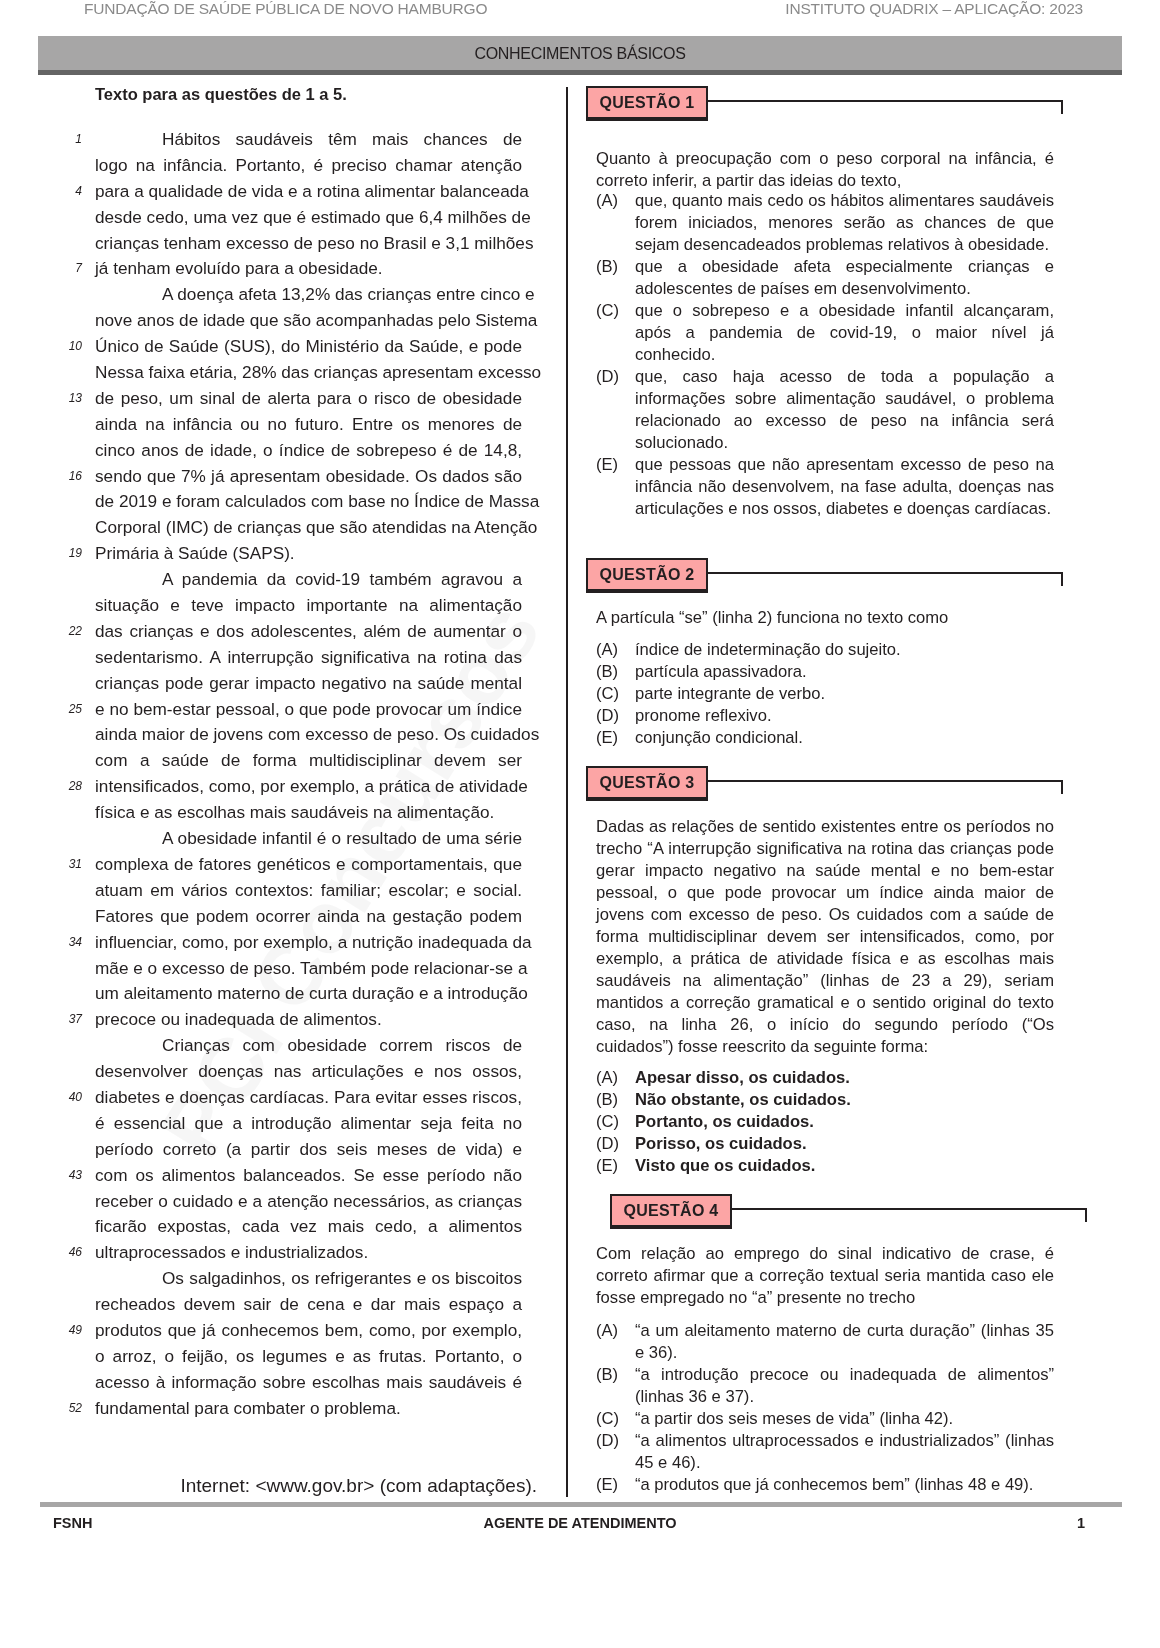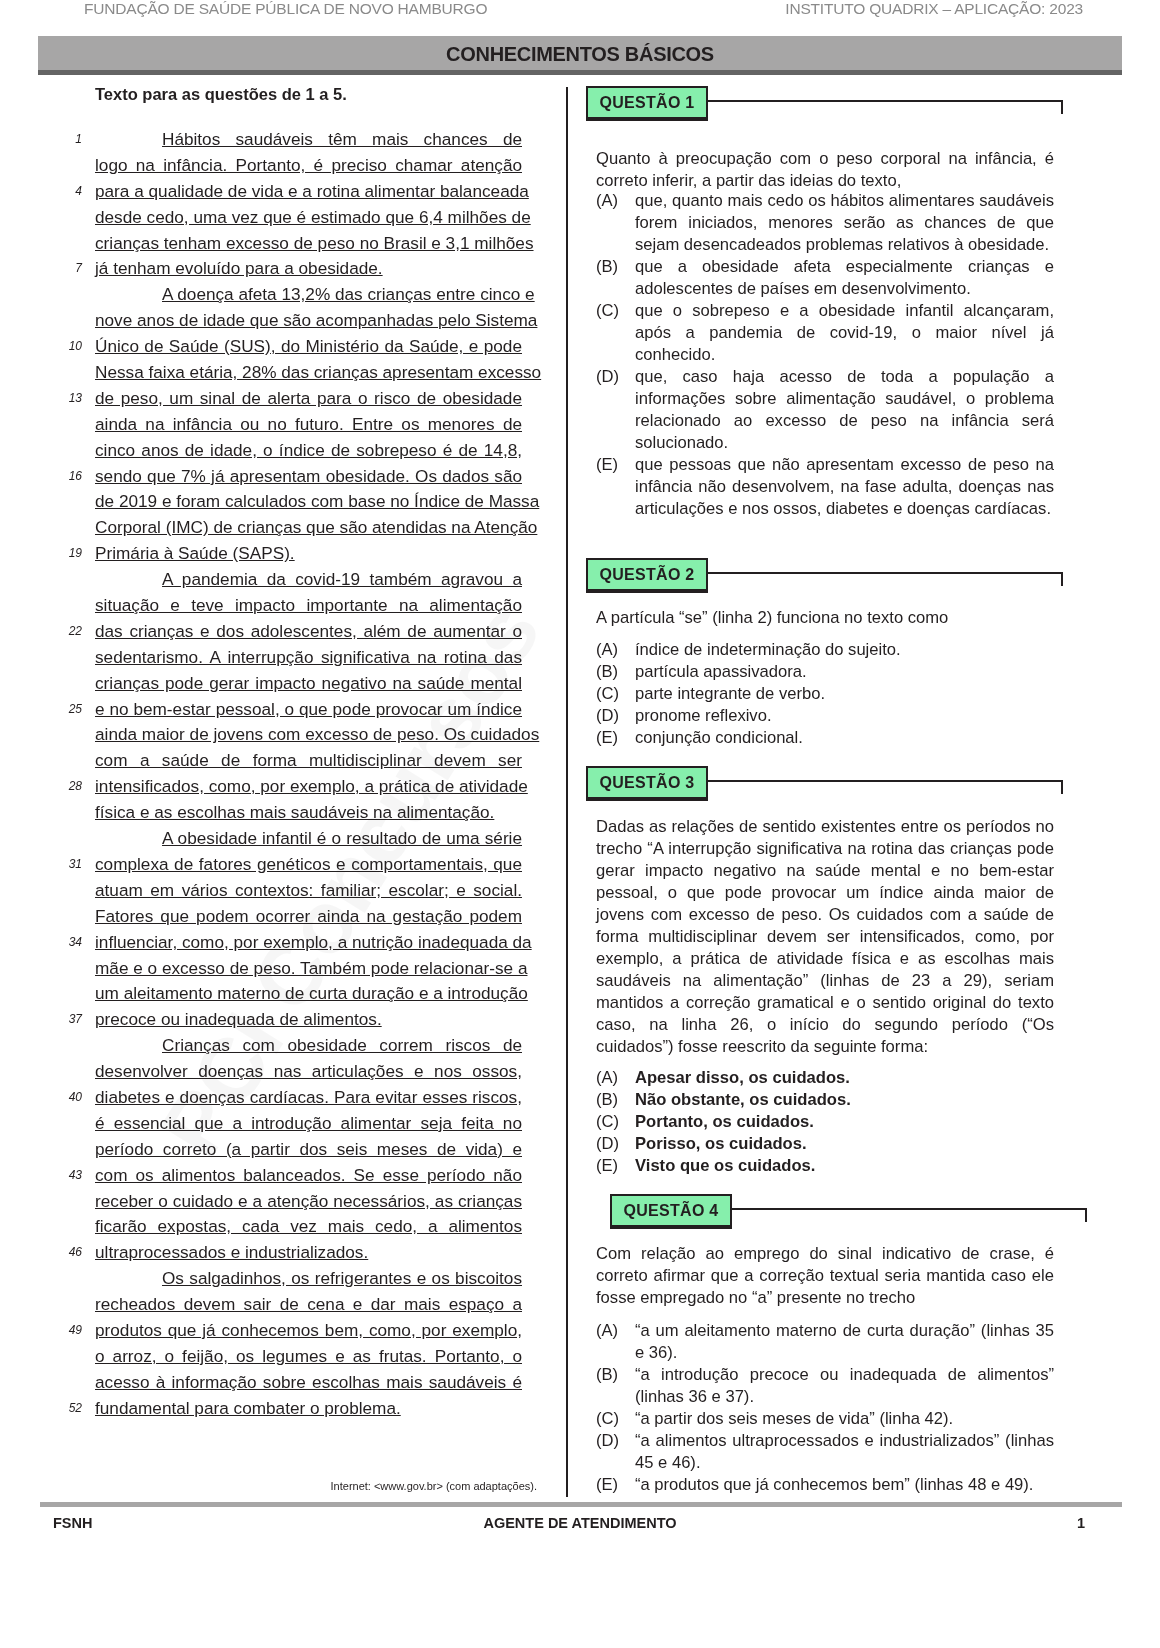--- a/index.html
+++ b/index.html
@@ -8,43 +8,43 @@
   .abs { position:absolute; }
 
   
   .top-left, .top-right { top:0px; font-size:15.5px; color:#8a8a8a; letter-spacing:-0.2px; line-height:18px;margin-left:36px; }
   .top-left { left:48px; }
   .top-right { right:77px; }
 
   
   .banner { left:38px; top:36px; width:1084px; height:34px; background:#a7a6a6; }
   .banner-strip { left:38px; top:70px; width:1084px; height:5px; background:#646464; }
-  .banner-title { left:38px; top:38px; width:1084px; text-align:center; font-size:20px; font-weight:bold;
+  .banner-title { left:38px; top:38px; width:1084px; text-align:center; font-size:16px; font-weight:normal;
                   color:#231f20; line-height:32px; letter-spacing:-0.3px; }
 
   
   .text-heading { left:95px; top:84px; font-size:16.5px; font-weight:bold; line-height:20px; }
   .passage { left:60px; top:127px; width:478px; }
   .pline { position:relative; height:25.9px; line-height:25.9px; font-size:17.2px; }
   .pline .ln { position:absolute; left:0; width:22px; text-align:right; font-style:italic; font-size:12px; color:#231f20; }
-  .pline .tx { position:absolute; left:35px; right:16px; white-space:nowrap; text-align:justify; text-align-last:justify;text-decoration:underline; }
+  .pline .tx { position:absolute; left:35px; right:16px; white-space:nowrap; text-align:justify; text-align-last:justify; }
   .pline .tx.last { text-align-last:left; }
   .pline .tx.indent { left:102px; }
-  .source { right:623px; top:1477px; font-size:11px; line-height:18px; color:#231f20; }
+  .source { right:623px; top:1477px; font-size:19px; line-height:18px; color:#231f20; }
 
   .watermark { left:140px; top:1120px; font-size:88px; font-weight:bold; color:rgba(0,0,0,0.035);
                transform:rotate(-58deg); transform-origin:left top; white-space:nowrap; pointer-events:none; }
 
   
   .col-divider { left:566px; top:87px; width:1.5px; height:1410px; background:#231f20; }
 
   
   .qhead { position:absolute; left:586px; width:536px; height:36px; }
   .qhead .qbox { position:absolute; left:0; top:0; width:118px; height:29px; border:2px solid #231f20;
-                 border-bottom-width:4px; background:#86efac; font-weight:bold; font-size:16px; line-height:29px;
+                 border-bottom-width:4px; background:#fca5a5; font-weight:bold; font-size:16px; line-height:29px;
                  text-align:center; letter-spacing:0.3px; box-sizing:content-box; }
   .qhead .qline { position:absolute; left:122px; top:14px; width:355px; height:2px; background:#231f20; }
   .qhead .qtick { position:absolute; left:475px; top:14px; width:2px; height:14px; background:#231f20; }
 
   .stem { position:absolute; left:596px; width:458px; font-size:16.6px; line-height:22px; text-align:justify; }
   .opts { position:absolute; left:596px; width:458px; font-size:16.6px; line-height:22px; }
   .opt { position:relative; padding-left:39px; text-align:justify; }
   .opt .letter { position:absolute; left:0; top:0; }
   .opt.bold .otext { font-weight:bold; }
 

